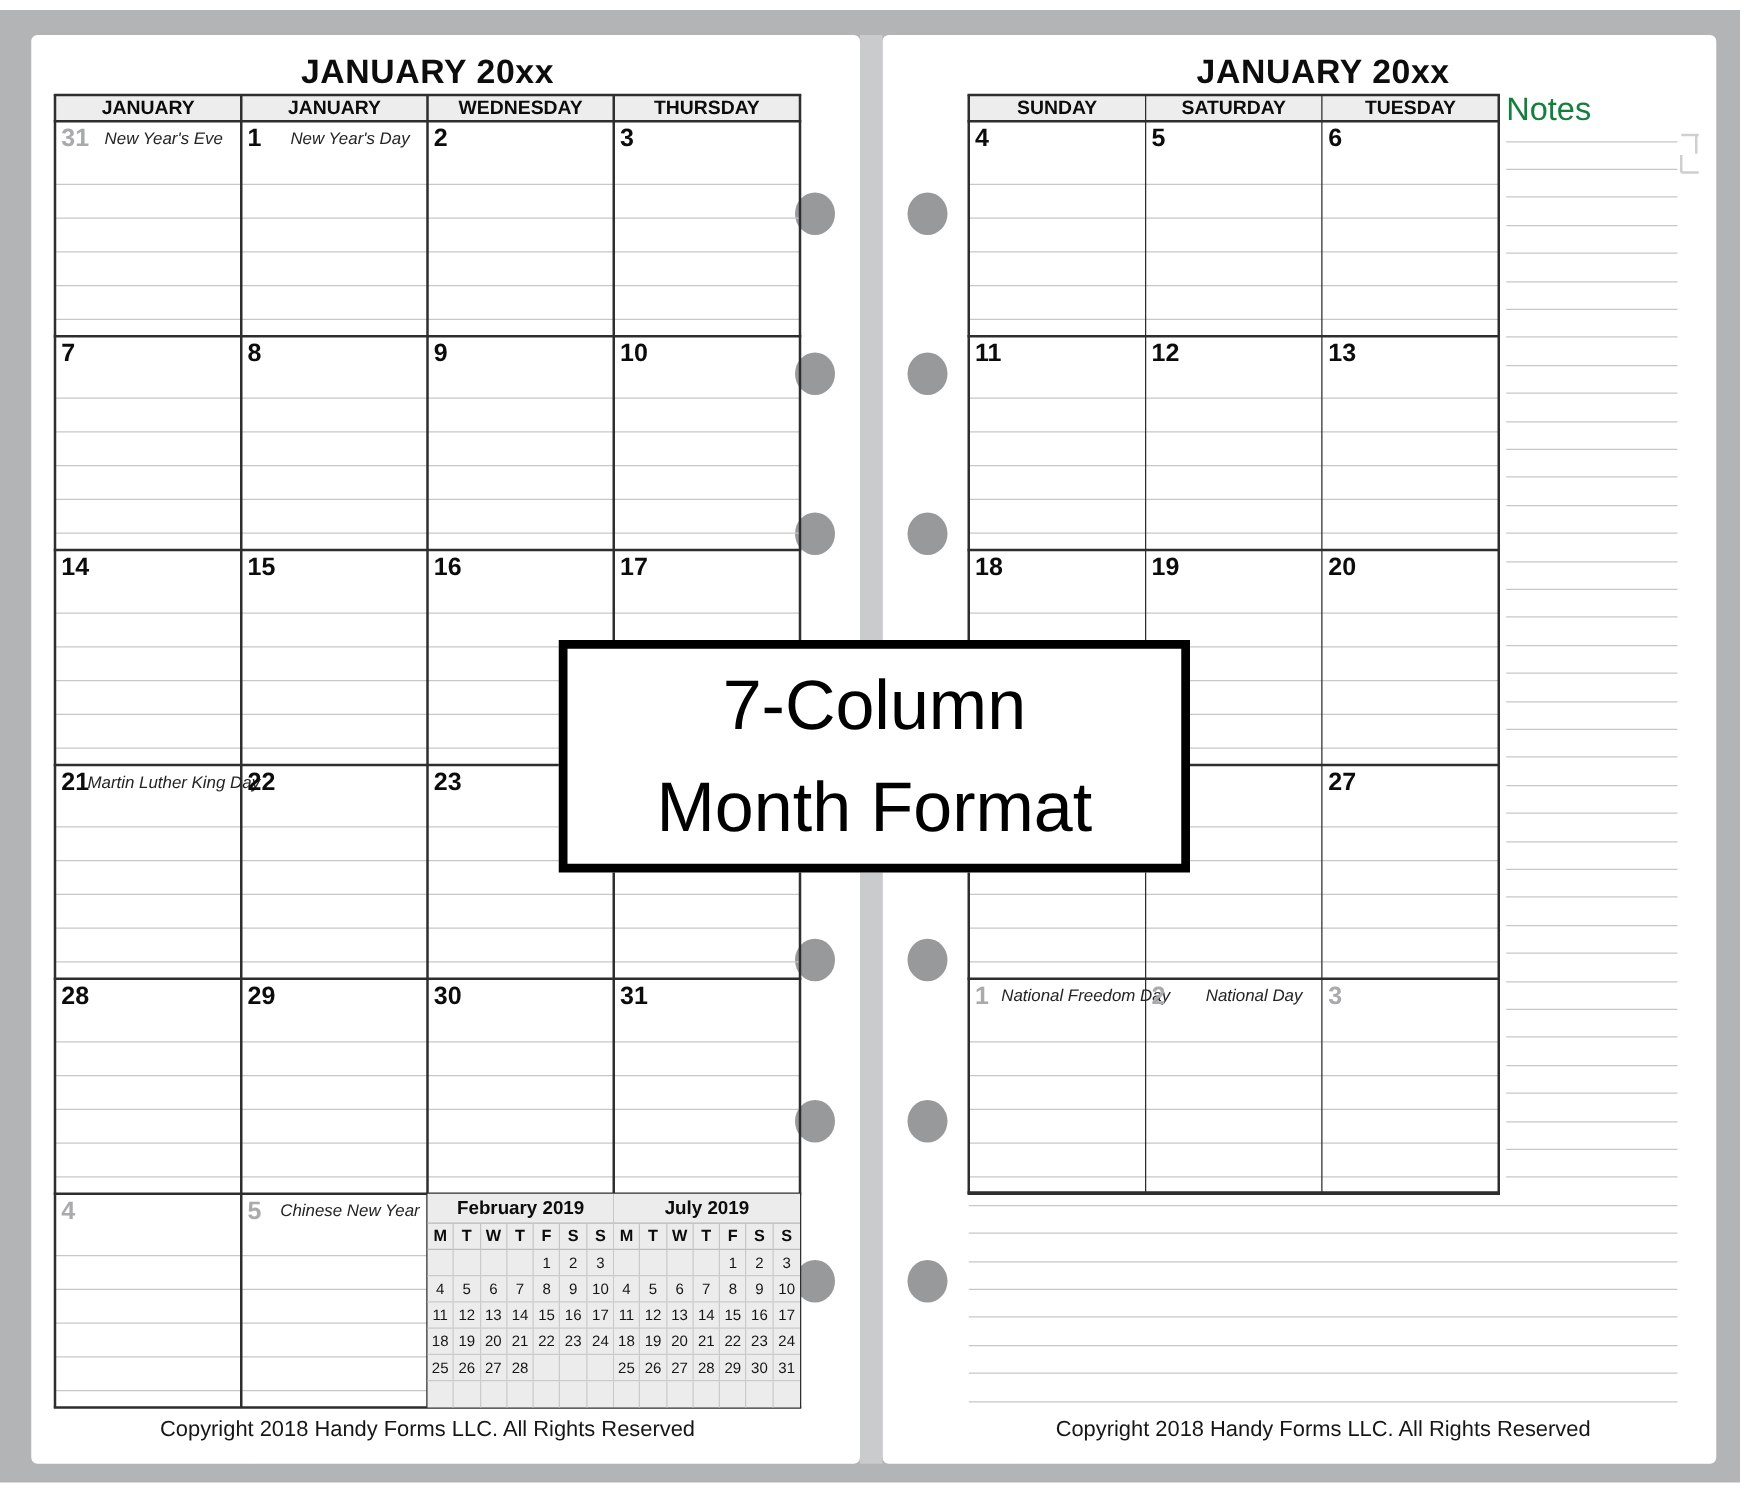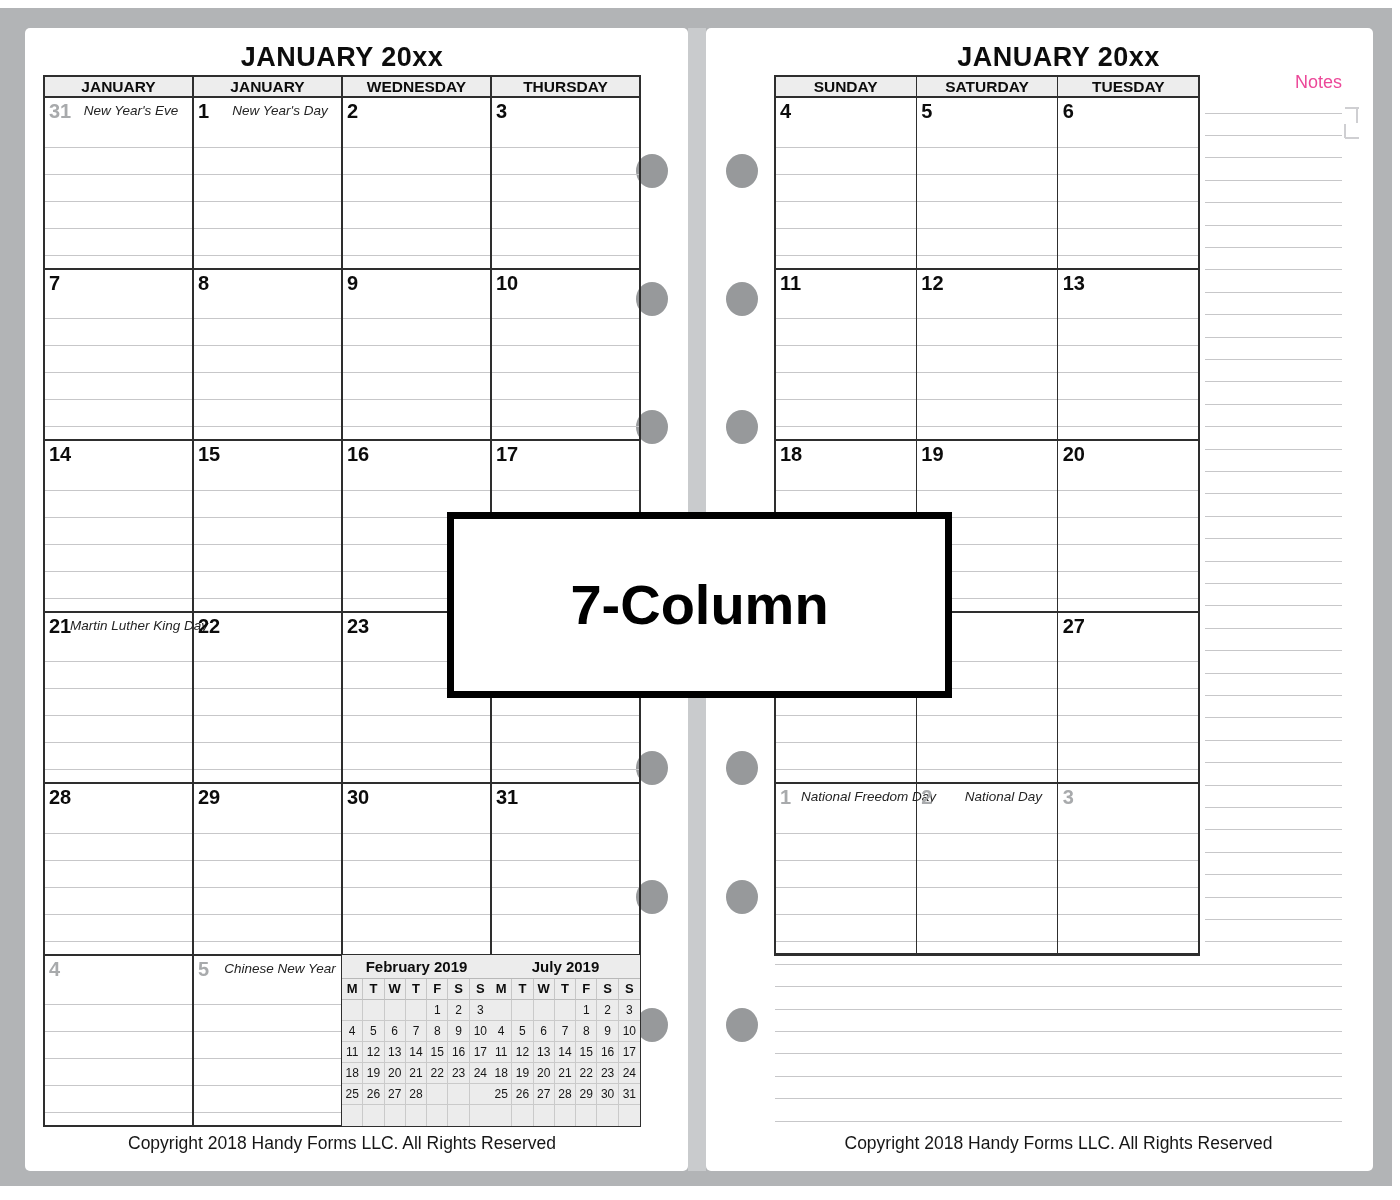--- a/index.html
+++ b/index.html
@@ -8,39 +8,40 @@
     --grid-dark:#2e2e2e; --adj-gray:#a8aaac; --minical-bg:#ececec; --ink:#111111;
   }
   html,body{margin:0;padding:0;}
   body{width:1400px;height:1200px;position:relative;background:#fff;
        font-family:"Liberation Sans",sans-serif;color:var(--ink);}
   #scene{position:absolute;left:0;top:0;width:1400px;height:1200px;overflow:hidden;}
   #scene div{position:absolute;box-sizing:border-box;}
   .page-title{z-index:20;text-align:center;font-weight:bold;font-size:27px;letter-spacing:.5px;color:#0d0d0d;}
   #left-title{left:44px;top:42px;width:596px;height:30px;}
   #right-title{left:775px;top:42px;width:567px;height:30px;}
-  #notes-label{z-index:20;left:1205px;top:72px;width:137px;height:26px;text-align:right;
-               font-size:18px;color:#ec4899;}
+  #notes-label{z-index:20;left:1205px;top:72px;width:137px;height:26px;text-align:left;
+               font-size:26px;color:#15803d;}
   #banner{z-index:60;left:447px;top:512px;width:505px;height:186px;background:#fff;
           border:7px solid #000;display:flex;flex-direction:column;justify-content:center;
           align-items:center;}
-  #banner div{position:static;font-weight:bold;font-size:56px;line-height:82px;color:#000;white-space:nowrap;}
+  #banner div{position:static;font-weight:normal;font-size:56px;line-height:82px;color:#000;white-space:nowrap;}
   .copyright{z-index:20;height:22px;text-align:center;font-size:17.5px;color:#161616;}
   #left-copyright{left:44px;top:1133px;width:596px;}
   #right-copyright{left:775px;top:1133px;width:567px;}
 </style>
 </head>
 <body>
 
 <div id="scene">
   <div id="left-title" class="page-title">JANUARY 20xx</div>
   <div id="right-title" class="page-title">JANUARY 20xx</div>
   <div id="notes-label">Notes</div>
   <div id="banner">
     <div>7-Column</div>
+    <div>Month Format</div>
   </div>
   <div id="left-copyright" class="copyright">Copyright 2018 Handy Forms LLC. All Rights Reserved</div>
   <div id="right-copyright" class="copyright">Copyright 2018 Handy Forms LLC. All Rights Reserved</div>
 <div style="left: 0px; top: 8px; width: 1392px; height: 1178px; background: var(--frame-gray);"></div>
     <div style="left: 25px; top: 28px; width: 663px; height: 1143px; background: var(--page-white,#fff); border-radius: 5px;"></div>
     <div style="left: 706px; top: 28px; width: 667px; height: 1143px; background: var(--page-white,#fff); border-radius: 5px;"></div>
     <div style="left: 688px; top: 28px; width: 18px; height: 1143px; background: var(--gap-gray);"></div>
     <div style="left: 636px; top: 154px; width: 32px; height: 34px; border-radius: 50%; background: var(--hole-gray);"></div>
     <div style="left: 726px; top: 154px; width: 32px; height: 34px; border-radius: 50%; background: var(--hole-gray);"></div>
     <div style="left: 636px; top: 282px; width: 32px; height: 34px; border-radius: 50%; background: var(--hole-gray);"></div>

